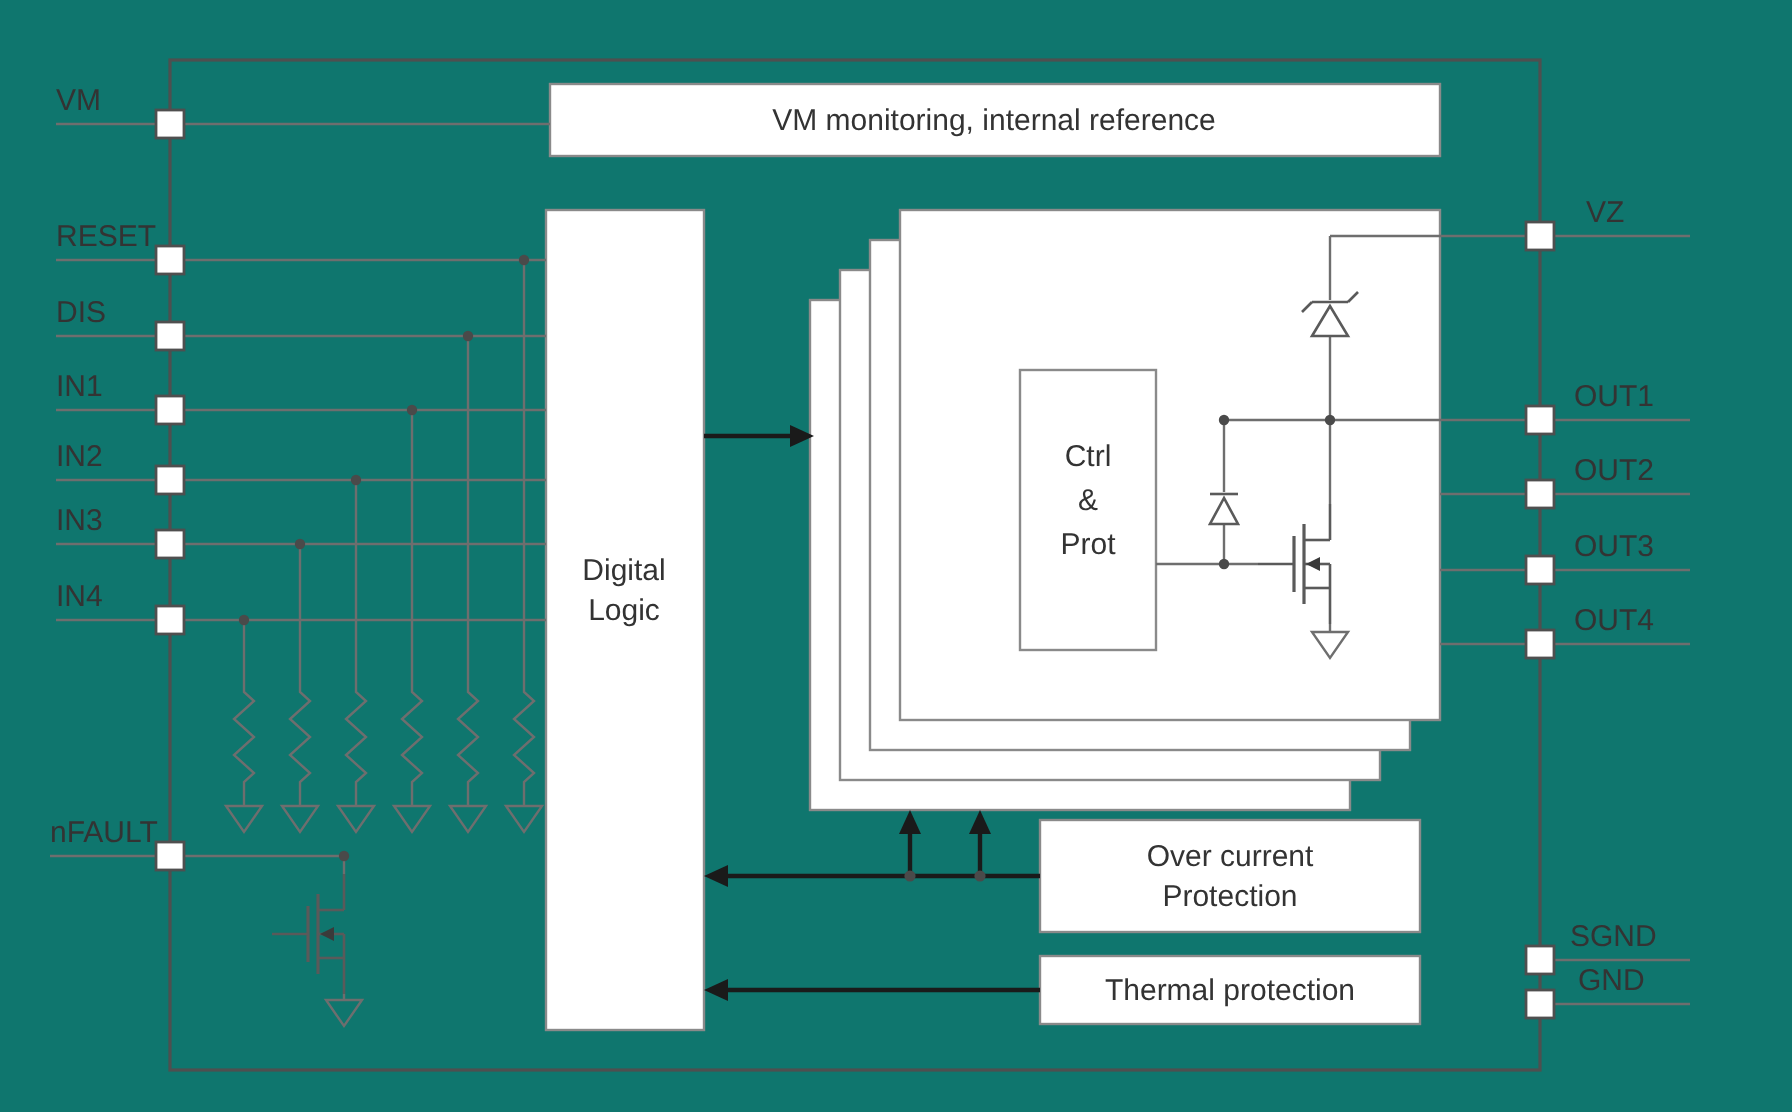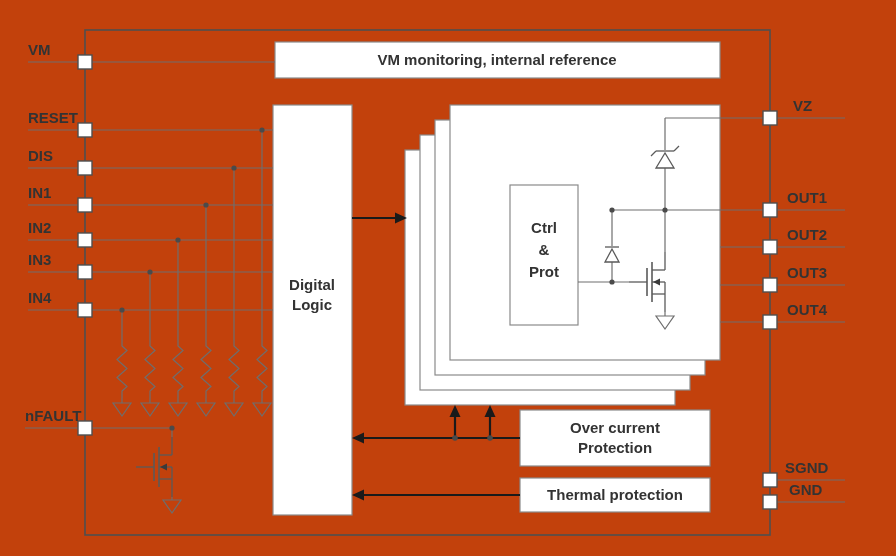--- a/index.html
+++ b/index.html
@@ -1,16 +1,16 @@
 <!DOCTYPE html>
 <html><head>
 <meta charset="utf-8">
 <style>
   html,body{margin:0;padding:0;background:#ffffff;}
-  .stage{width:896px;height:556px;position:relative;background:#c2410c;font-weight:bold;}
+  .stage{width:896px;height:556px;position:relative;background:#0f766e;}
   svg{display:block;}
   .lbl{font-family:"Liberation Sans",sans-serif;font-size:15px;fill:#333333;}
   .blk{font-family:"Liberation Sans",sans-serif;font-size:15px;fill:#333333;}
   .net{stroke:#6e6e6e;stroke-width:1.2;fill:none;}
   .box{stroke:#8a8a8a;stroke-width:1.2;fill:#ffffff;}
   .chip{stroke:#4f4f4f;stroke-width:1.6;fill:none;}
   .pin{stroke:#4f4f4f;stroke-width:1.4;fill:#ffffff;}
   .bold{stroke:#1a1a1a;stroke-width:2.2;fill:none;}
   .head{fill:#1a1a1a;stroke:none;}
   .dot{fill:#4a4a4a;stroke:none;}

